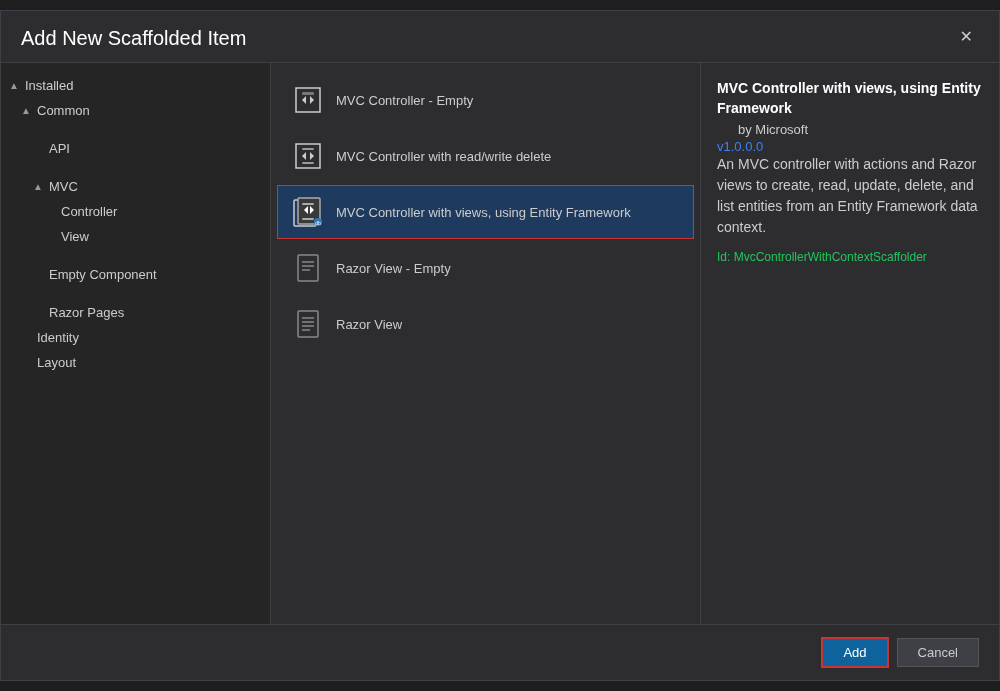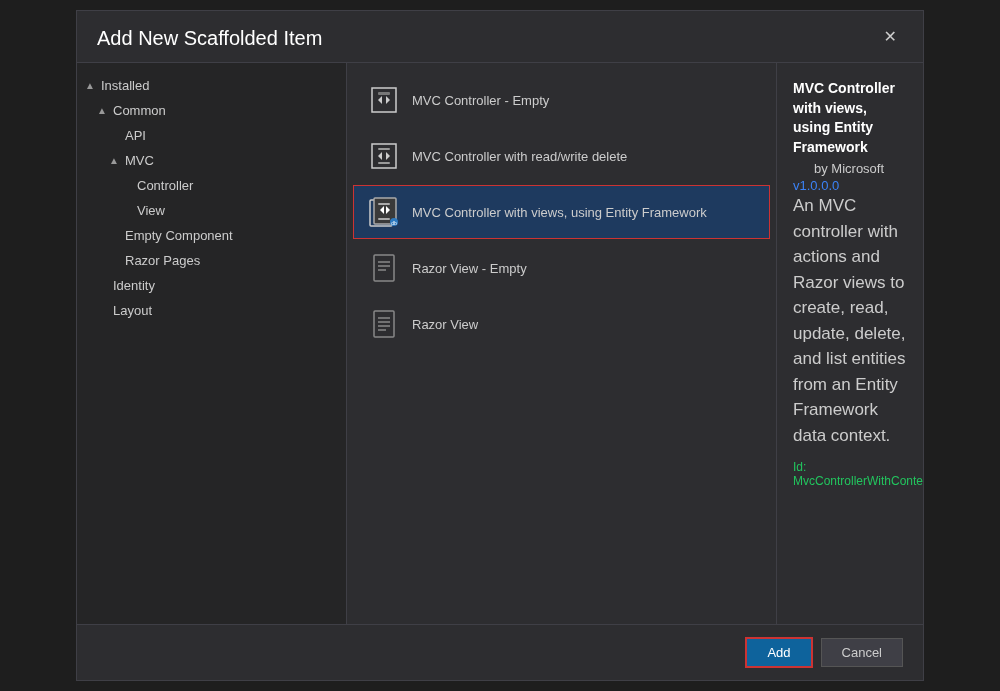--- a/index.html
+++ b/index.html
@@ -11,21 +11,21 @@
       display: flex;
       align-items: center;
       justify-content: center;
       width: 1000px;
       height: 691px;
       overflow: hidden;
     }
     .dialog {
       background: #2d2d30;
       border: 1px solid #3f3f46;
-      width: 848px;
+      width: 1000px;
       height: 671px;
       display: flex;
       flex-direction: column;
       position: relative;
     }
     .title-bar {
       background: #2d2d30;
       padding: 16px 20px 12px 20px;
       border-bottom: 1px solid #3f3f46;
       display: flex;
@@ -70,21 +70,21 @@
     }
     .tree-arrow {
       font-size: 10px;
       margin-right: 4px;
       color: #999;
       width: 12px;
       display: inline-block;
     }
     .tree-label.indent-0 { padding-left: 8px; }
     .tree-label.indent-1 { padding-left: 20px; }
-    .tree-label.indent-2 { padding-left: 32px; }
+    .tree-label.indent-2 { padding-left: 32px; margin-top: 13px; }
     .tree-label.indent-3 { padding-left: 44px; }
     .main-panel {
       flex: 1;
       display: flex;
       overflow: hidden;
     }
     .item-list {
       width: 430px;
       background: #2d2d30;
       border-right: 1px solid #3f3f46;
@@ -139,21 +139,21 @@
       padding-left: 21px;
     }
     .detail-version {
       color: #3b82f6;
       margin-bottom: 0;
     }
     .detail-description {
       color: #cccccc;
       line-height: 1.5;
       margin-bottom: 12px;
-      font-size: 17px;
+      font-size: 14px;
     }
     .detail-id {
       color: #22c55e;
       font-size: 12px;
     }
     .footer {
       padding: 12px 20px;
       display: flex;
       justify-content: flex-end;
       gap: 8px;

